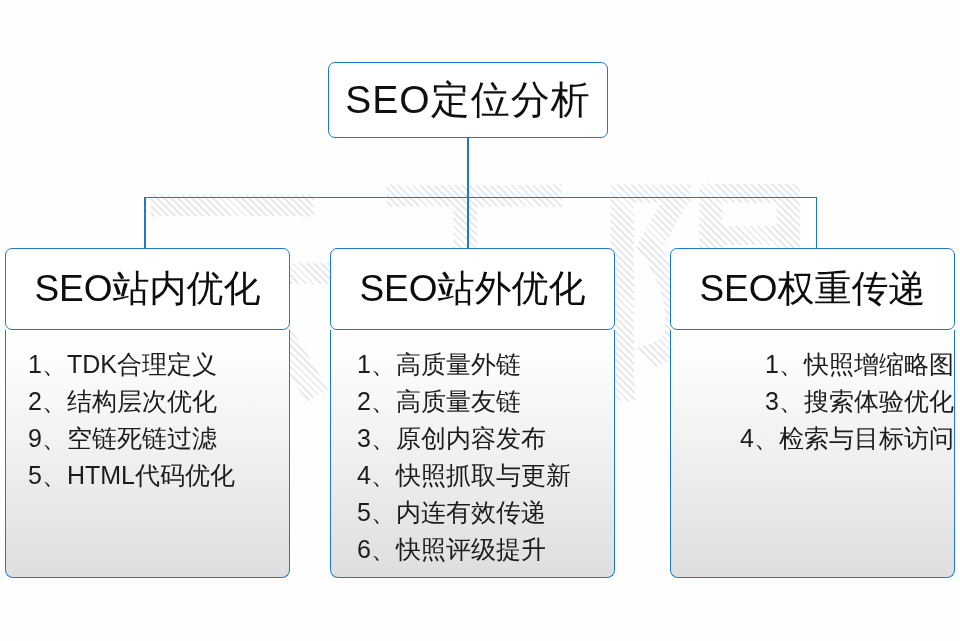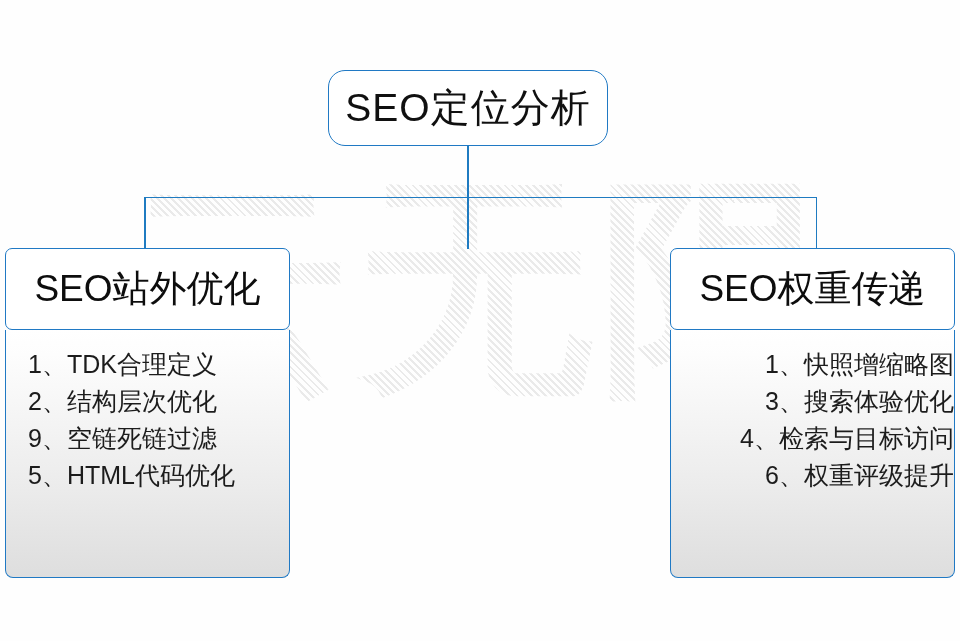--- a/index.html
+++ b/index.html
@@ -56,26 +56,26 @@
   .conn {
     position: absolute;
     background: #1f7bc1;
     z-index: 1;
   }
 
   
   .node-top {
     position: absolute;
     left: 328px;
-    top: 70px;
+    top: 62px;
     width: 280px;
     height: 76px;
     box-sizing: border-box;
     border: 1.6px solid #2079c4;
-    border-radius: 17px;
+    border-radius: 7px;
     background: #ffffff;
     display: flex;
     align-items: center;
     justify-content: center;
     z-index: 3;
   }
   .node-top .title {
     font-size: 39px;
     color: #101010;
     letter-spacing: 1px;
@@ -161,36 +161,48 @@
   <div class="conn" style="left:144px; top:196.5px; width:1.6px; height:52px;"></div>
   <div class="conn" style="left:467px; top:196.5px; width:1.6px; height:52px;"></div>
   <div class="conn" style="left:815.5px; top:196.5px; width:1.6px; height:52px;"></div>
 
   <div class="node-top">
     <span class="title">SEO定位分析</span>
   </div>
 
   <div class="column col-1">
     <div class="col-head">
-      <span class="title">SEO站外优化</span>
+      <span class="title">SEO站内优化</span>
     </div>
     <div class="col-body">
       <div class="item">1、TDK合理定义</div>
       <div class="item">2、结构层次优化</div>
       <div class="item">9、空链死链过滤</div>
       <div class="item">5、HTML代码优化</div>
     </div>
   </div>
 
+  <div class="column col-2">
+    <div class="col-head">
+      <span class="title">SEO站外优化</span>
+    </div>
+    <div class="col-body">
+      <div class="item">1、高质量外链</div>
+      <div class="item">2、高质量友链</div>
+      <div class="item">3、原创内容发布</div>
+      <div class="item">4、快照抓取与更新</div>
+      <div class="item">5、内连有效传递</div>
+      <div class="item">6、快照评级提升</div>
+    </div>
+  </div>
 
   <div class="column col-3">
     <div class="col-head">
       <span class="title">SEO权重传递</span>
     </div>
     <div class="col-body">
       <div class="item">1、快照增缩略图</div>
       <div class="item">3、搜索体验优化</div>
       <div class="item">4、检索与目标访问</div>
-      <div class="item">6、权重评级提升</div>
     </div>
   </div>
 
 </div>
 
 </body></html>

